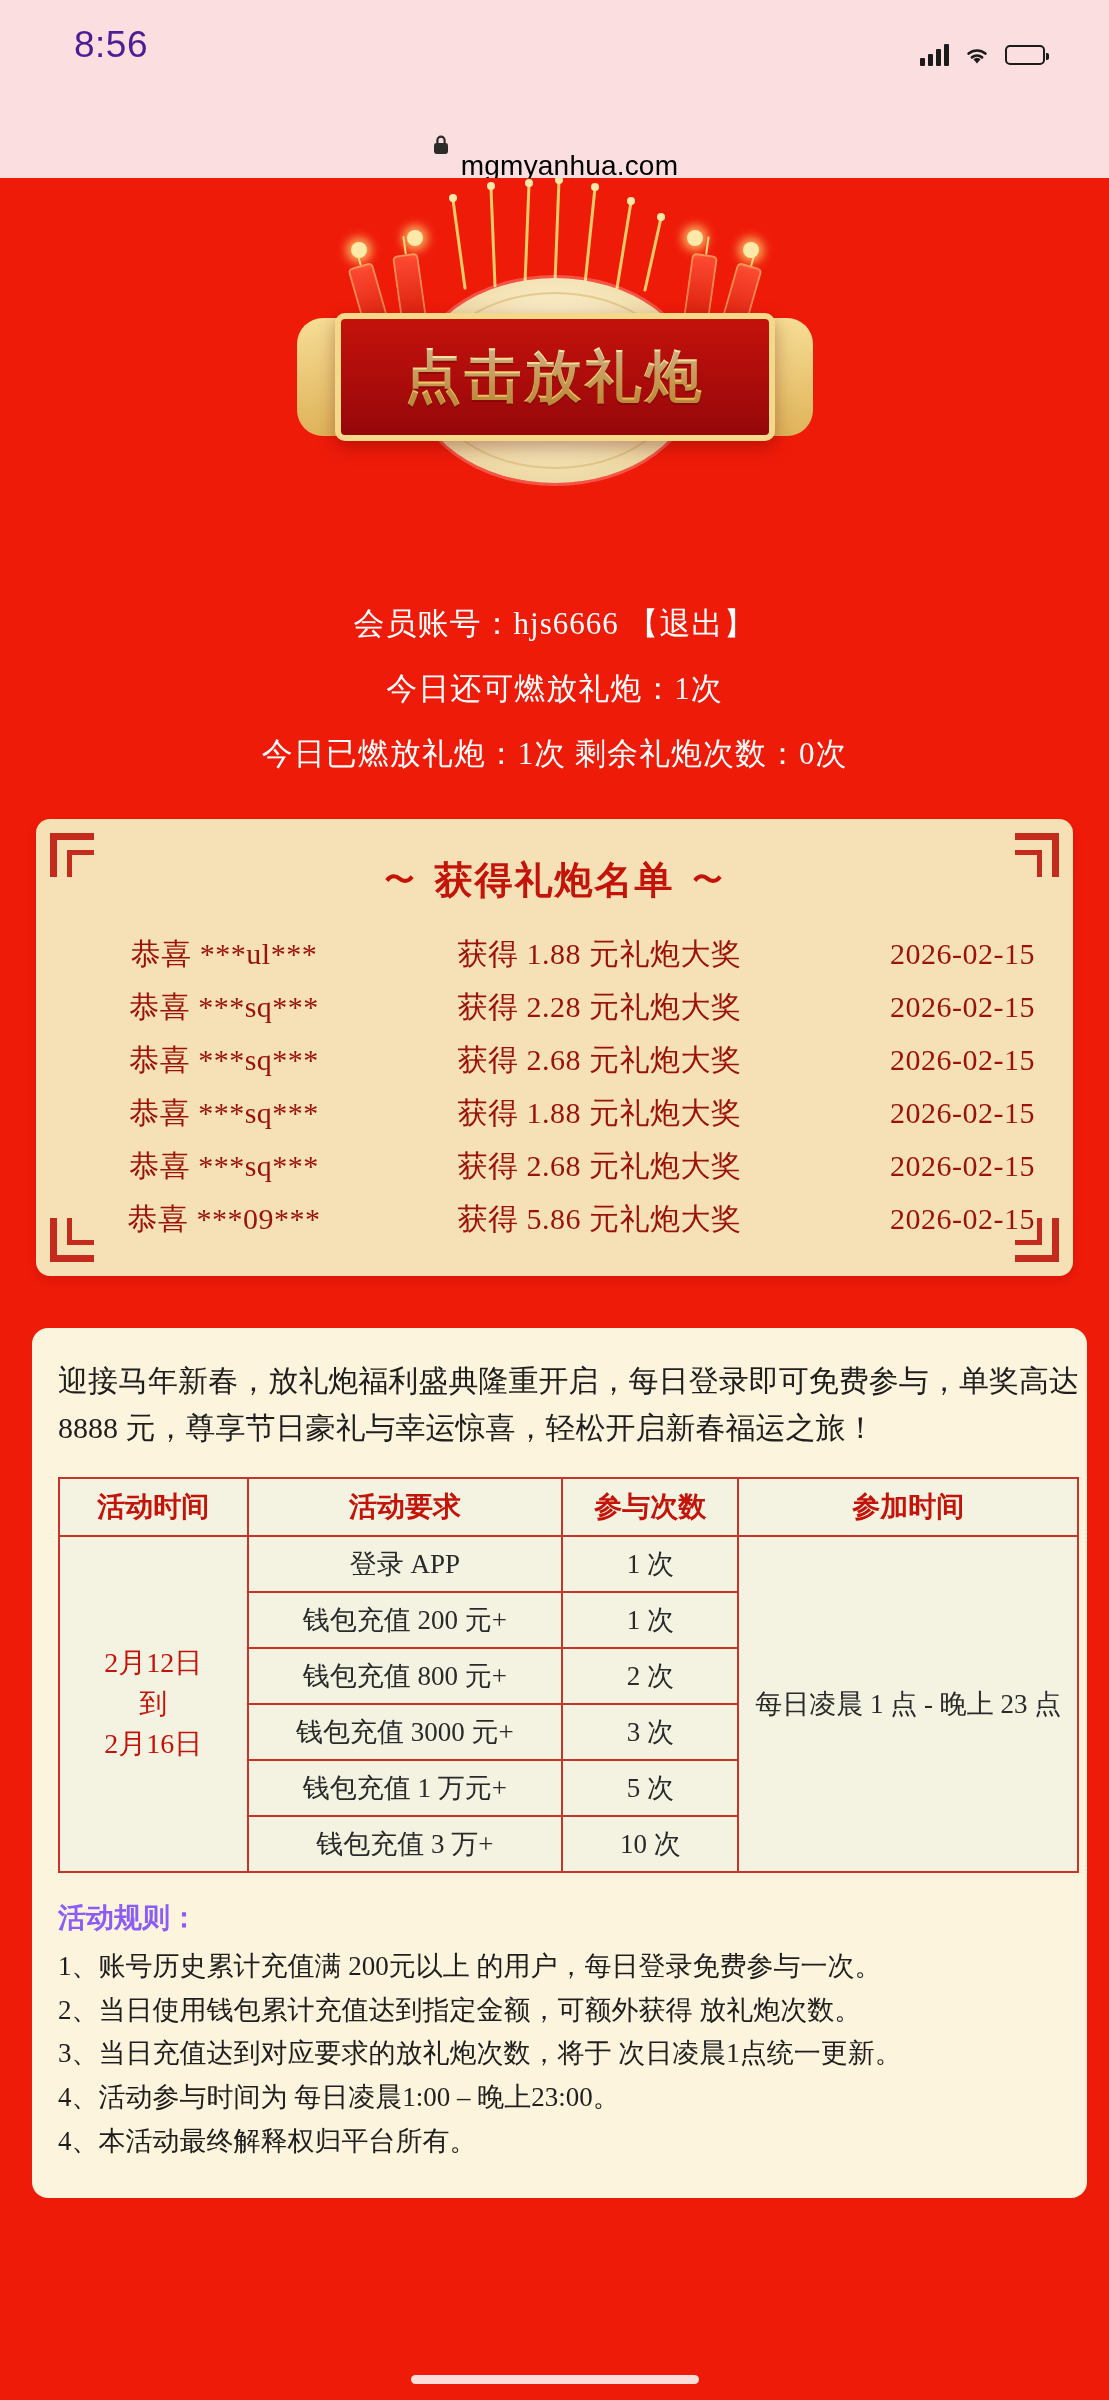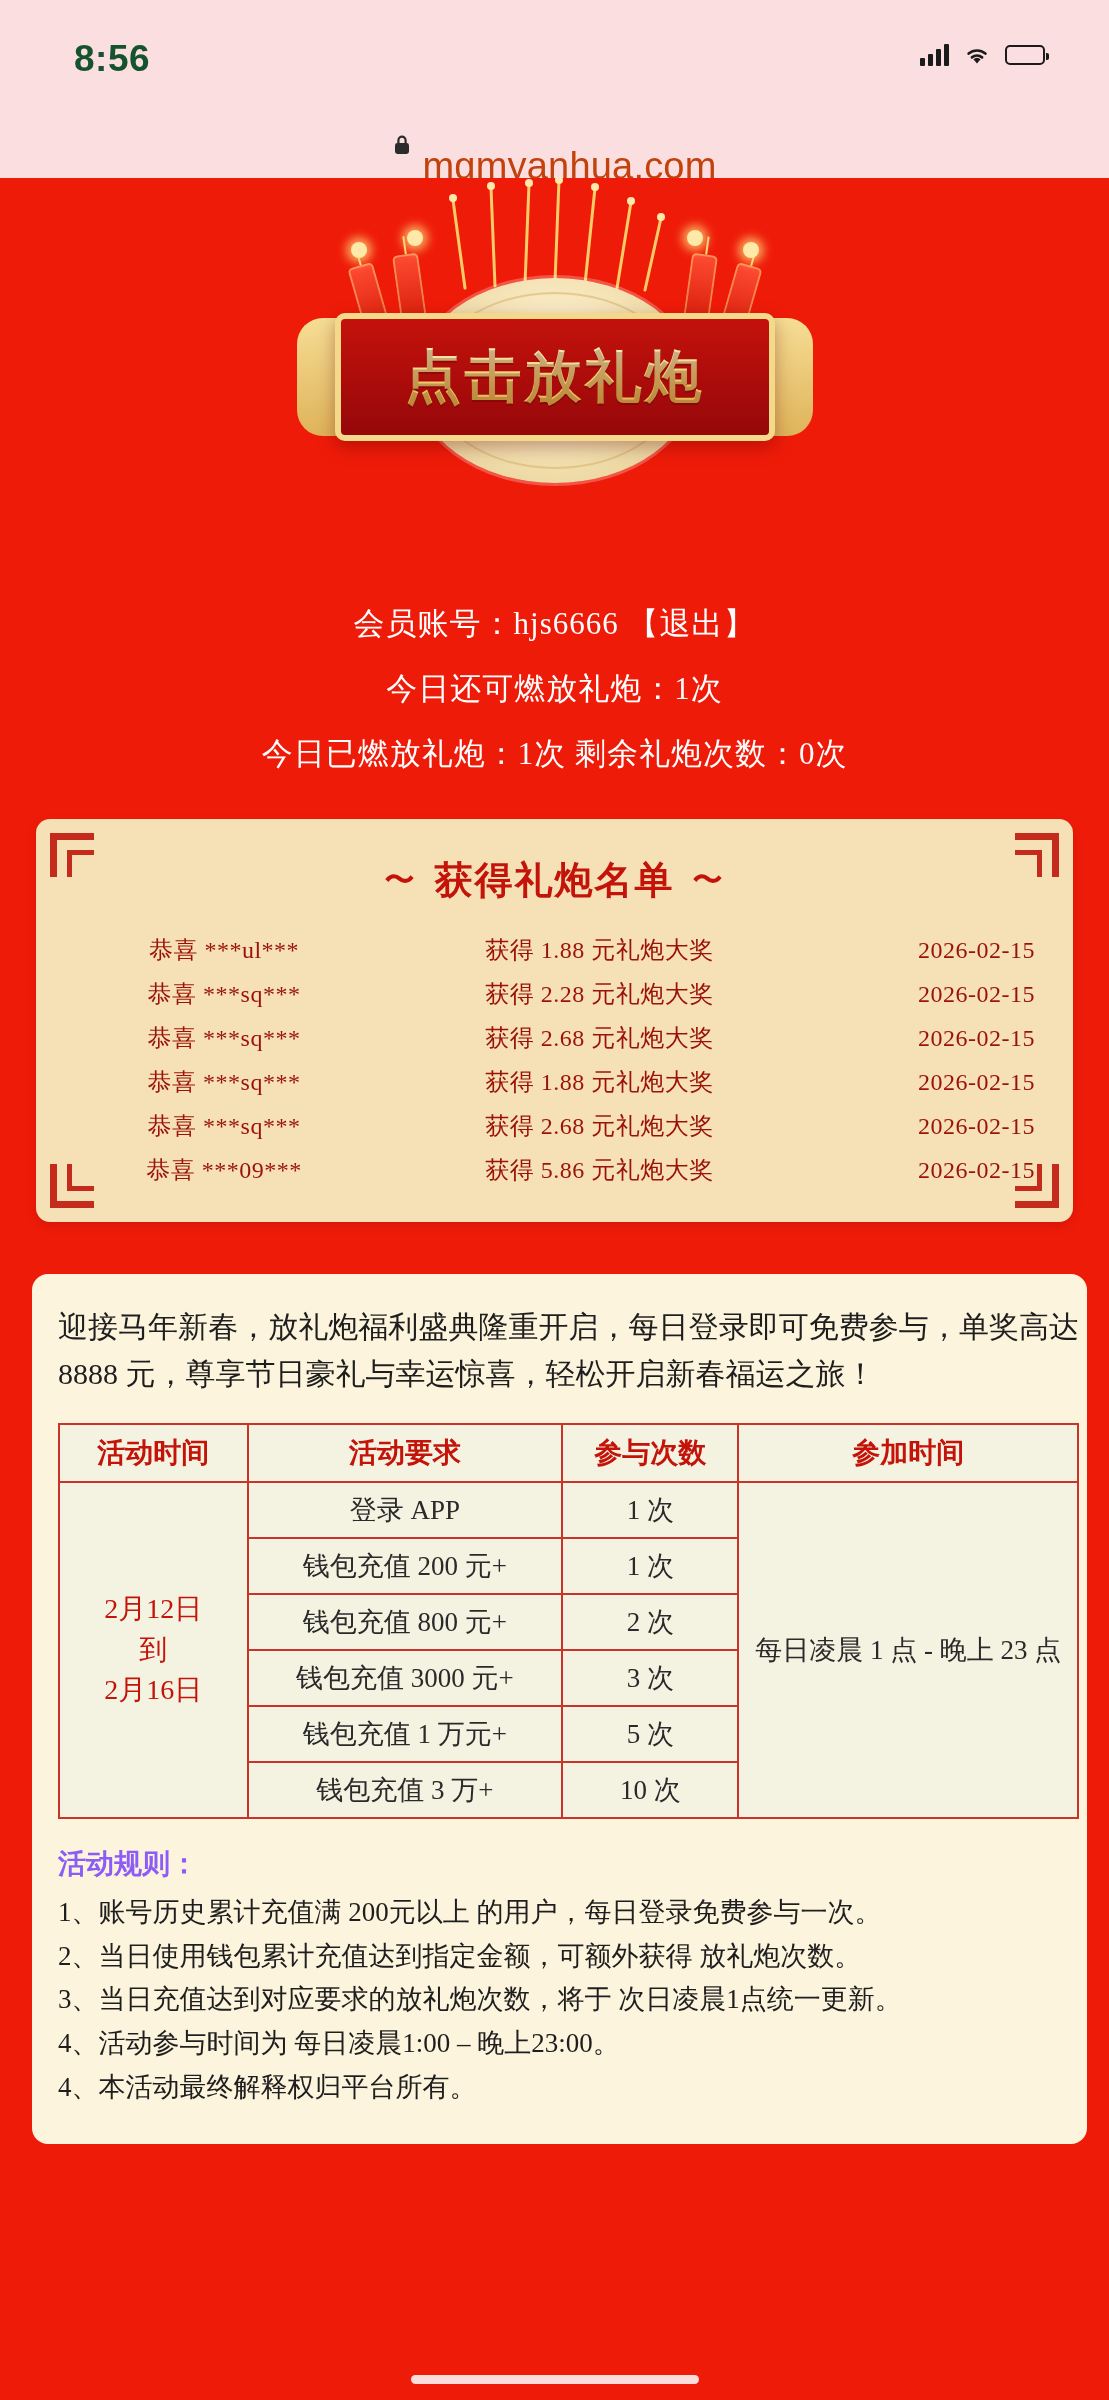--- a/index.html
+++ b/index.html
@@ -12,24 +12,24 @@
   body { position: relative; overflow: hidden; }
 
   
   .statusbar {
     height: 112px;
     background: #fbdfe0;
     position: relative;
   }
   .status-time {
     position: absolute;
-    left: 74px; top: 38px;
+    left: 74px; top: 24px;
     font-size: 37px;
-    font-weight: 700;
-    color: #14532d;
+    font-weight: 400;
+    color: #4c1d95;
     letter-spacing: 0.5px;
   }
   .status-right {
     position: absolute;
     right: 64px; top: 44px;
     display: flex;
     align-items: center;
     gap: 14px;
   }
   .bars { display: flex; align-items: flex-end; gap: 3px; height: 22px; }
@@ -61,22 +61,22 @@
   .urlbar {
     height: 66px;
     background: #fbdfe0;
     display: flex;
     align-items: center;
     justify-content: center;
     gap: 10px;
   }
   .lock-icon { width: 20px; height: 24px; display: block; }
   .url-text {
-    font-size: 38px;
-    color: #c2410c;
+    font-size: 28px;
+    color: #000000;
     letter-spacing: 0.2px;
     margin-top: 42px;
   }
 
   
   .page {
     background: #ef1b09;
     min-height: 2222px;
     position: relative;
     padding-bottom: 40px;
@@ -225,21 +225,21 @@
     align-items: center;
     justify-content: center;
     gap: 18px;
   }
   .swirl { color: #c4140a; font-size: 30px; }
   .winner-row {
     display: flex;
     align-items: baseline;
     color: #9a1208;
     font-family: "Liberation Serif", serif;
-    font-size: 24px;
+    font-size: 30px;
     padding: 6px 0;
     letter-spacing: 0.5px;
   }
   .w-name { width: 320px; text-align: center; }
   .w-prize { flex: 1; text-align: center; }
   .w-date { width: 230px; text-align: right; padding-right: 10px; }
 
   
   .rules {
     margin: 52px 22px 0 32px;

